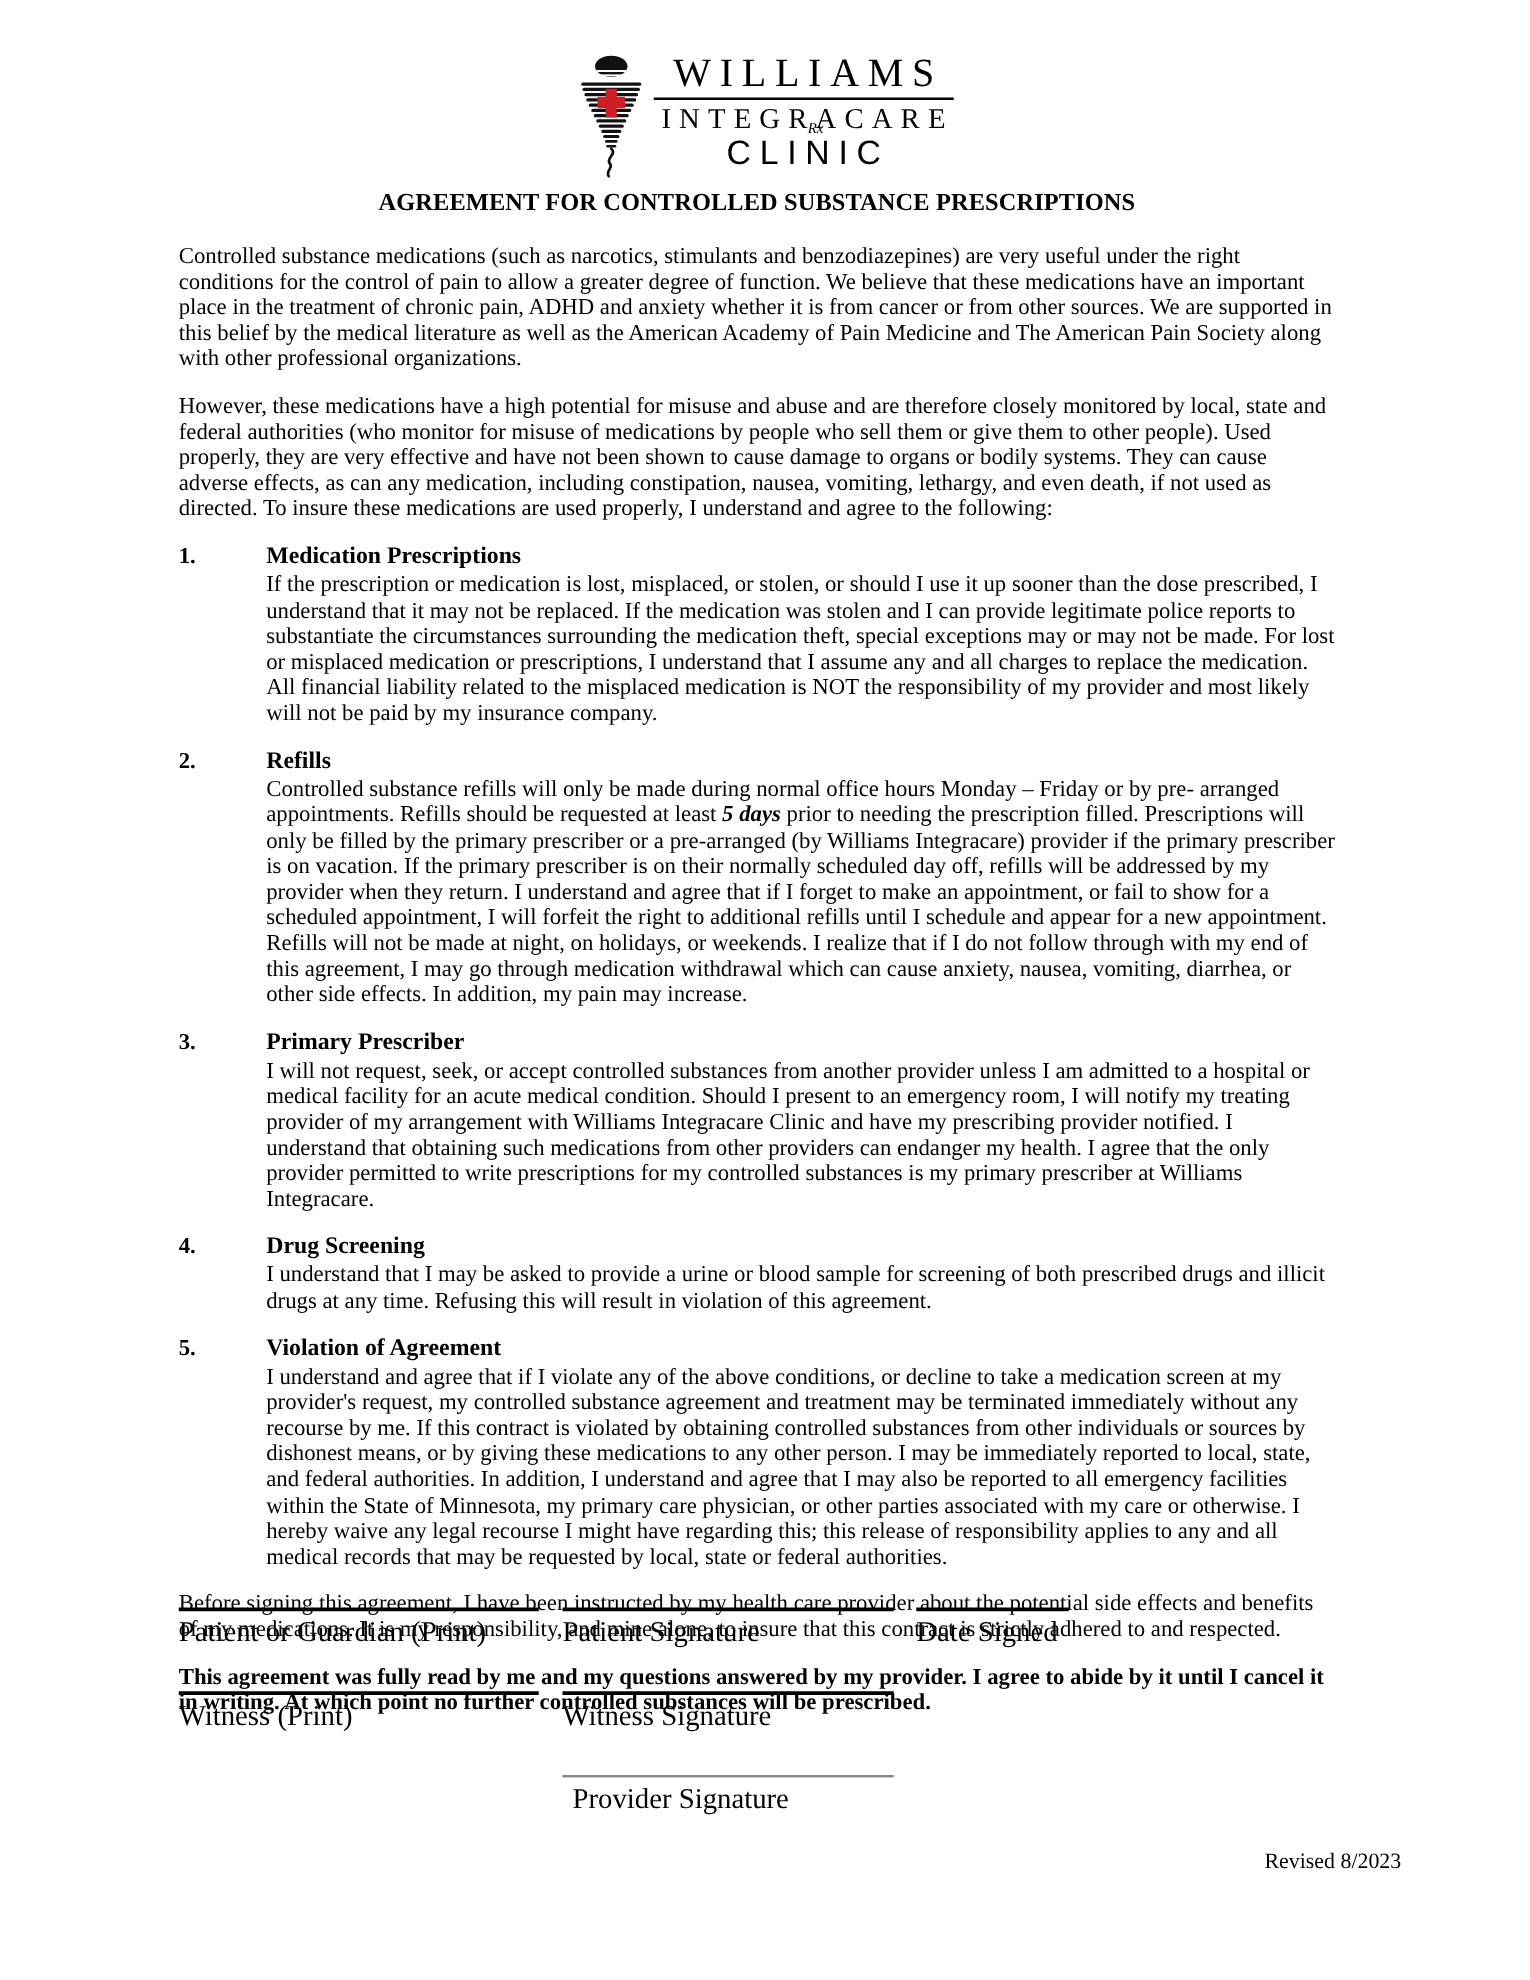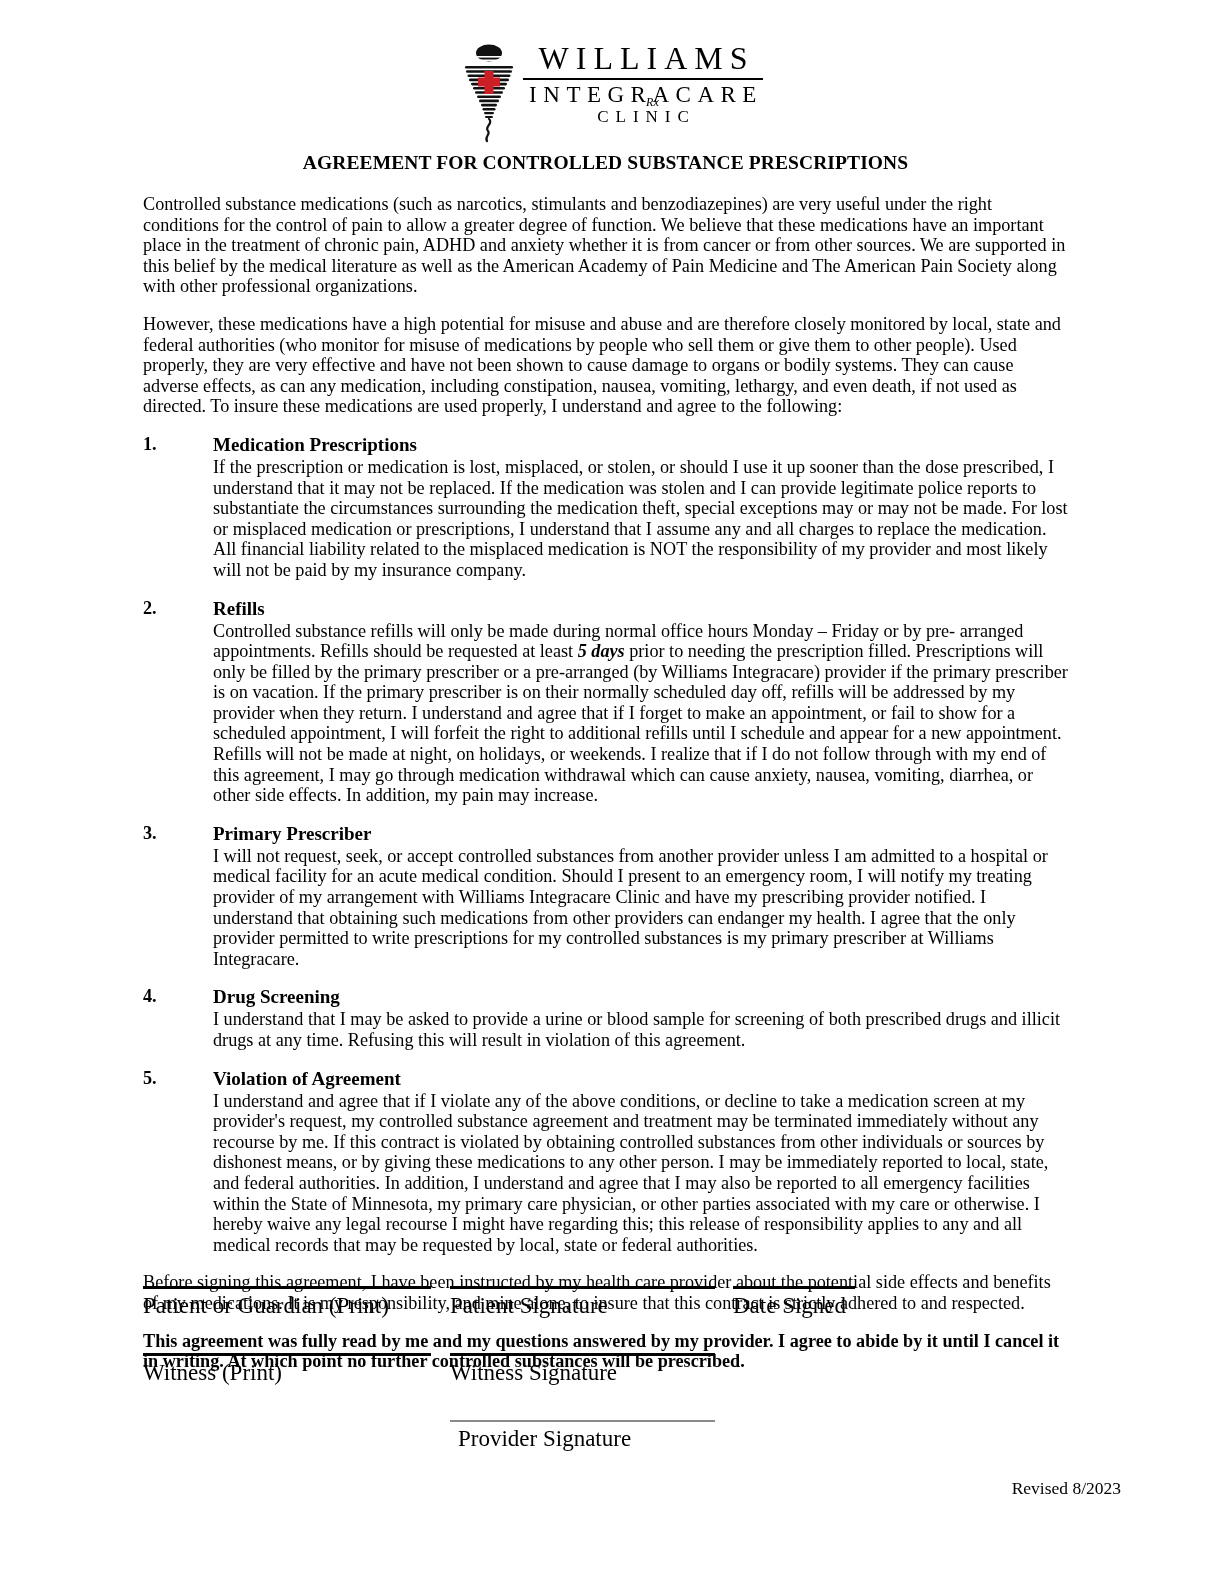--- a/index.html
+++ b/index.html
@@ -78,22 +78,22 @@
   .logo-rx {
     position: absolute;
     left: 123px;
     top: 13px;
     font-size: 12px;
     font-style: italic;
     letter-spacing: 0;
     font-family: "Liberation Serif", "DejaVu Serif", serif;
   }
   .logo-line3 {
-    font-family: Liberation Serif, serif;
-    font-size: 17px;
+    font-family: Liberation Sans, sans-serif;
+    font-size: 27px;
     letter-spacing: 7px;
     line-height: 1.1;
     padding-left: 7px;
     margin-top: 1px;
     white-space: nowrap;
   }
 
   
   .content {
     position: absolute;

